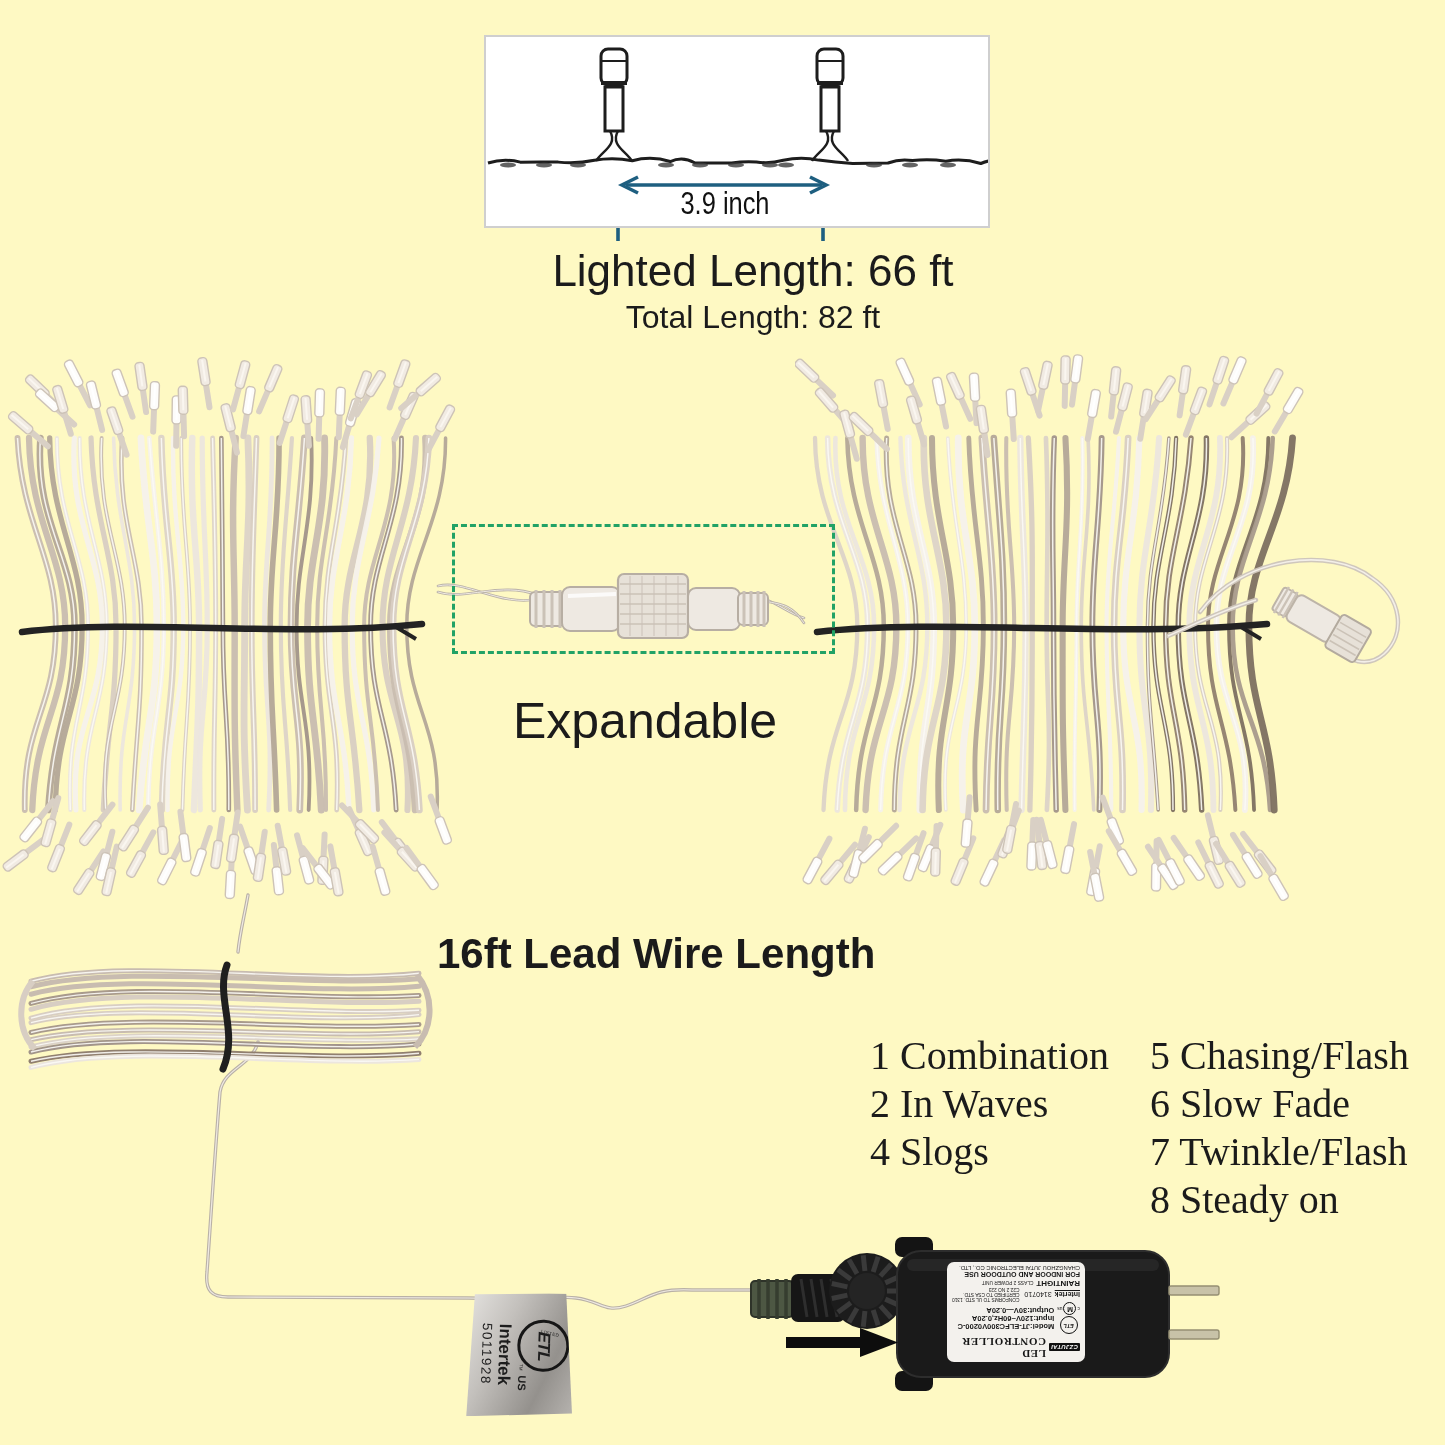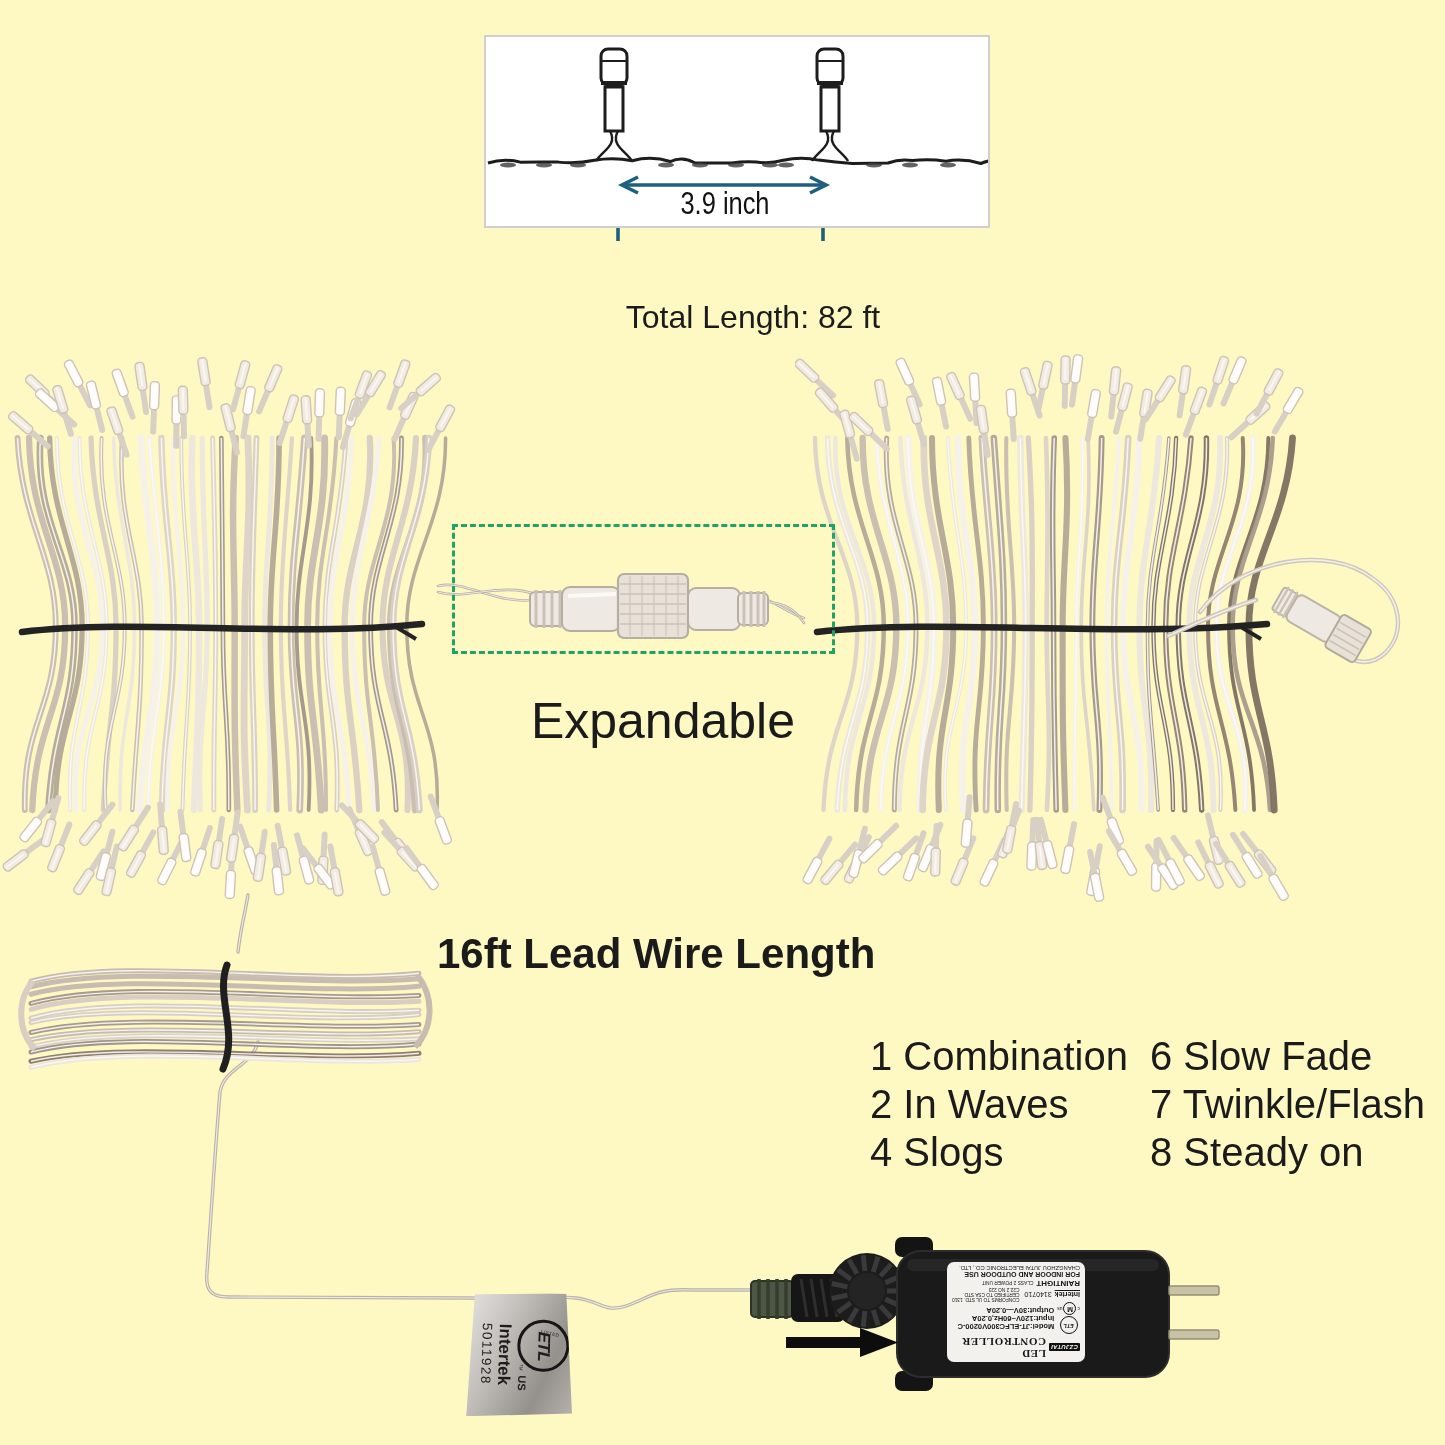--- a/index.html
+++ b/index.html
@@ -19,25 +19,25 @@
     left:630px;top:186px;width:190px;font-size:31px;letter-spacing:0;
     transform:scaleX(.82);transform-origin:center;text-align:center;color:#111;
   }
   #lighted-length{left:500px;top:246px;width:506px;font-size:44px;}
   #total-length{left:500px;top:299px;width:506px;font-size:32px;}
   
   #expand-box{
     left:452px;top:524px;width:383px;height:130px;box-sizing:border-box;
     border:3px dashed #21a266;background:transparent;
   }
-  #expandable-label{left:495px;top:692px;width:300px;font-size:50px;text-align:right;}
+  #expandable-label{left:495px;top:692px;width:300px;font-size:50px;}
   
   #lead-wire-label{left:437px;top:930px;font-size:42px;font-weight:bold;}
   #modes-title{left:388px;top:1103px;font-size:40px;font-weight:bold;}
-  .mode-col{font-size:40px;line-height:48px;}
+  .mode-col{font-size:40px;line-height:48px;font-family:Liberation Serif, serif;}
   #mode-col-left{left:870px;top:1032px;}
   #mode-col-right{left:1150px;top:1032px;}
   
   #etl-tag{
     left:464px;top:1292px;width:110px;height:126px;transform:rotate(2deg);
     background:linear-gradient(115deg,#e6e4e1 0%,#c3c0bc 35%,#94918d 72%,#b7b4b0 100%);
     clip-path:polygon(8% 3%,91% 0%,100% 95%,4% 100%);
   }
   #etl-tag-inner{
     position:absolute;left:-5px;top:13px;width:120px;height:100px;
@@ -129,20 +129,21 @@
         <rect x="335" y="50" width="18" height="44" fill="#fff" stroke="#1d1d1d" stroke-width="3"></rect>
         <path d="M340 94 C 348 108, 332 114, 326 124" fill="none" stroke="#1d1d1d" stroke-width="2.4"></path>
         <path d="M348 94 C 340 108, 356 114, 362 124" fill="none" stroke="#1d1d1d" stroke-width="2.4"></path>
         <line x1="140" y1="148" x2="336" y2="148" stroke="#1e5f80" stroke-width="3.6"></line>
         <path d="M152 140 L136 148 L152 156" fill="none" stroke="#1e5f80" stroke-width="3.6"></path>
         <path d="M324 140 L340 148 L324 156" fill="none" stroke="#1e5f80" stroke-width="3.6"></path>
       </svg>
   </div>
   <div id="distance-label" class="abs txt">3.9 inch</div>
 
+  <div id="lighted-length" class="abs txt center">Lighted Length: 66 ft</div>
   <div id="total-length" class="abs txt center">Total Length: 82 ft</div>
 
   <svg id="bundle-left" class="abs" style="left:0;top:342px;" width="470" height="570" viewBox="0 0 470 570">
       <g>
         <path d="M17.5251337364316 96 C 21.523042805492878 181, 55.77060966387393 214, 55.77060966387393 284 C 55.77060966387393 369, 22.649086713790894 378, 24.81613850593567 468" fill="none" stroke="#c8bcb0" stroke-width="5.816492295265197" stroke-linecap="round" opacity="0.95"></path>
         <path d="M17.5251337364316 96 C 21.523042805492878 181, 55.77060966387393 214, 55.77060966387393 284 C 55.77060966387393 369, 22.649086713790894 378, 24.81613850593567 468" fill="none" stroke="#fbf9f6" stroke-width="1.5" opacity="0.9"></path>
         <path d="M29.011656461617886 96 C 30.376652298829494 181, 65.18955829852669 214, 65.18955829852669 284 C 65.18955829852669 369, 35.97661438355079 378, 32.25199737915626 468" fill="none" stroke="#c8bcb0" stroke-width="6.26652717590332" stroke-linecap="round" opacity="0.95"></path>
         <path d="M40.429167923254845 96 C 34.605336841864464 181, 74.551917697069 214, 74.551917697069 284 C 74.551917697069 369, 53.665408025567345 378, 48.28446012276869 468" fill="none" stroke="#b3a698" stroke-width="6.590583109855652" stroke-linecap="round" opacity="0.95"></path>
         <path d="M40.429167923254845 96 C 34.605336841864464 181, 74.551917697069 214, 74.551917697069 284 C 74.551917697069 369, 53.665408025567345 378, 48.28446012276869 468" fill="none" stroke="#fbf9f6" stroke-width="1.5" opacity="0.9"></path>
         <path d="M49.68702131051284 96 C 50.677397306148826 181, 82.14335747462053 214, 82.14335747462053 284 C 82.14335747462053 369, 56.71882220414969 378, 55.2523891559014 468" fill="none" stroke="#b3a698" stroke-width="5.291548132896423" stroke-linecap="round" opacity="0.95"></path>
@@ -947,20 +948,21 @@
     </svg>
 
   <div id="lead-wire-label" class="abs txt">16ft Lead Wire Length</div>
 
   <div id="mode-col-left" class="abs mode-col">
     <div class="txt">1 Combination</div>
     <div class="txt">2 In Waves</div>
     <div class="txt">4 Slogs</div>
   </div>
   <div id="mode-col-right" class="abs mode-col">
+    <div class="txt">5 Chasing/Flash</div>
     <div class="txt">6 Slow Fade</div>
     <div class="txt">7 Twinkle/Flash</div>
     <div class="txt">8 Steady on</div>
   </div>
 
   <div id="etl-tag" class="abs">
     <div id="etl-tag-inner">
       <div class="etl-logo-row">
         <div class="etl-circle">
           <span class="etl-word">ETL</span>

